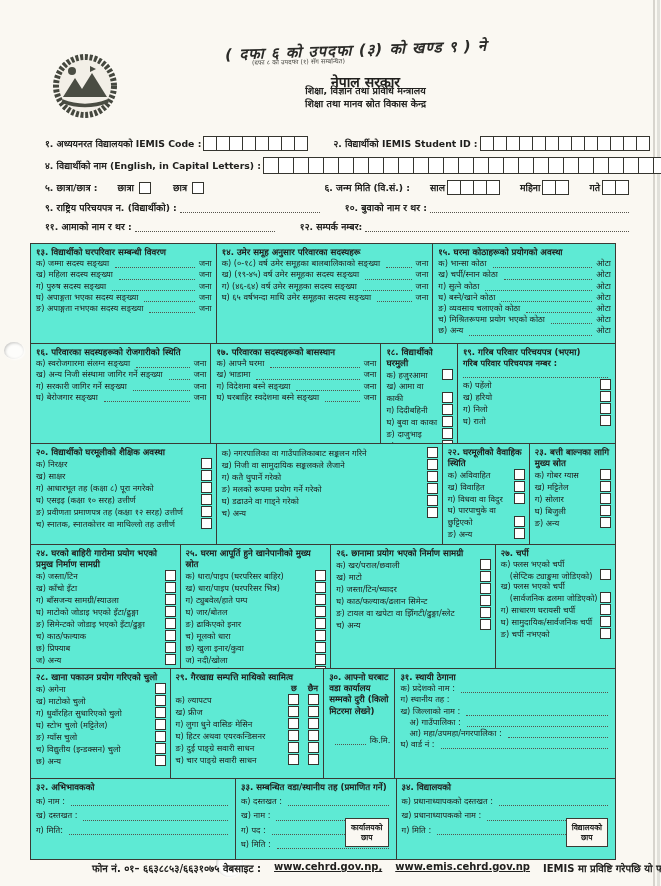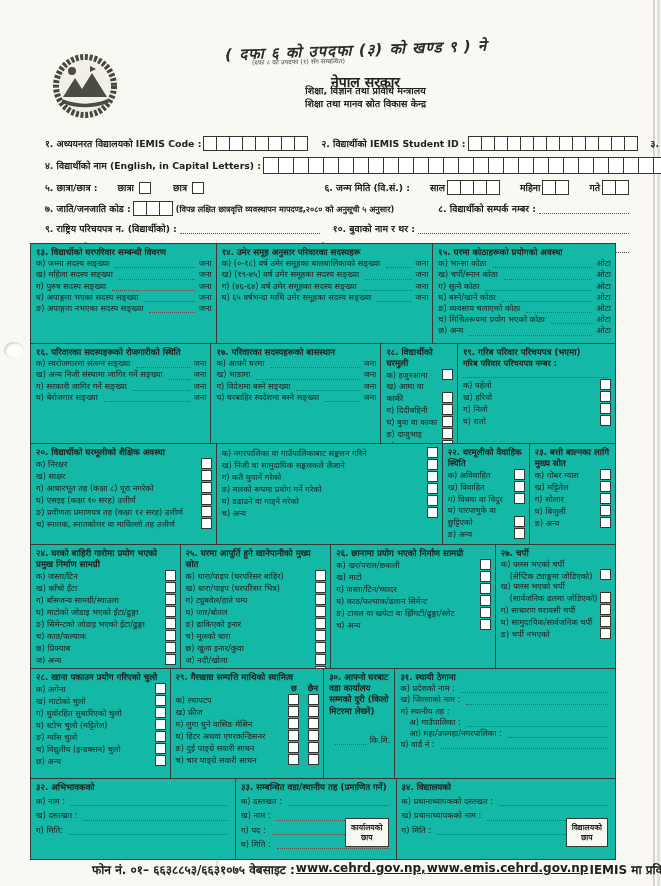--- a/index.html
+++ b/index.html
@@ -23,32 +23,32 @@
   .gov{top:72px;font-size:14px;font-weight:bold;}
   .ministry{top:84px;font-size:9.5px;font-weight:bold;}
   .dept{top:97px;font-size:9.5px;font-weight:bold;}
   .form-title{top:111px;left:70px;right:30px;font-size:10.5px;font-weight:bold;}
 
   
   .fields{position:absolute;left:28px;right:32px;top:136px;}
   .frow{display:flex;align-items:center;margin-bottom:6px;font-size:9.3px;font-weight:bold;gap:3px;}
   .flabel{white-space:nowrap;margin-left:17px;}
   .fnote{font-size:8px;white-space:nowrap;}
-  .ml{margin-left:10px;}
+  .ml{margin-left:22px;}
   .mla{margin-left:auto;}
   .boxgroup{display:inline-flex;}
   .wbox{width:12px;height:13px;border:1px solid #35352f;margin-left:-1px;background:#fff;display:inline-block;}
   .big .wbox{width:14px;height:15px;}
   .dotline{border-bottom:1.5px dotted #55534c;height:9px;display:inline-block;}
   .grow1{flex:1;}
   .w30{width:30px;} .w90{width:90px;} .w140{width:140px;}
   .gbox{width:10px;height:10px;border:1px solid #35352f;background:#fff;display:inline-block;margin:0 2px;}
 
   
-  .grid{position:absolute;left:30px;top:243px;width:584px;border:1.4px solid #3a3a34;background:#14b8a6;}
+  .grid{position:absolute;left:30px;top:243px;width:584px;border:1.4px solid #3a3a34;background:#5eead4;}
   .trow{display:flex;}
   .sec{border-right:1px solid #3a3a34;border-bottom:1px solid #3a3a34;box-sizing:border-box;
        padding:3px 4px 2px 5px;overflow:hidden;position:relative;}
   .trow .sec:last-child{border-right:none;}
   .trow:last-child .sec{border-bottom:none;}
   .sec-title{font-weight:bold;font-size:8.6px;line-height:11.2px;}
   .sec-note{font-size:8.2px;line-height:11.2px;font-weight:bold;}
   .item{display:flex;align-items:flex-end;font-size:8.2px;line-height:11.2px;}
   .r4 .item{line-height:10.6px;} .r4 .sec-title{line-height:10.8px;}
   .r6 .item{margin-top:3px;}
@@ -59,22 +59,22 @@
   .item.km{margin-top:18px;}
   .cbox{width:9px;height:9px;border:1px solid #35352f;background:#fff;flex:none;margin-left:auto;margin-bottom:1px;}
   .box2{margin-left:auto;display:flex;gap:9px;flex:none;}
   .box2 .cbox{margin-left:0;}
   .col-head{display:flex;justify-content:flex-end;gap:11px;font-size:8.2px;font-weight:bold;padding-right:1px;line-height:11px;}
   .item.fullline .dots{margin-left:0;}
   .stamp{position:absolute;right:7px;bottom:12px;border:1px solid #3a3a34;background:#faf8f2;
          padding:4px 5px;font-size:7.6px;font-weight:bold;text-align:center;white-space:pre-line;line-height:9.5px;}
 
   
-  .footer{position:absolute;left:92px;right:10px;top:861px;font-size:12px;font-weight:bold;
-          display:flex;gap:1px;white-space:nowrap;}
+  .footer{position:absolute;left:92px;right:10px;top:861px;font-size:10px;font-weight:bold;
+          display:flex;gap:13px;white-space:nowrap;}
   .footer .url{text-decoration:underline;}
 </style>
 </head>
 <body>
 
 <div class="page">
   <div class="hole hole1"></div>
   <div class="hole hole2"></div>
   <div class="hole hole3"></div>
   <div class="page-edge"></div>
@@ -176,31 +176,20 @@
           <span class="wbox"></span>
           <span class="wbox"></span>
         </span>
       <span class="flabel">गते</span>
       <span class="boxgroup">
           <span class="wbox"></span>
           <span class="wbox"></span>
         </span>
     </div>
     <div class="frow">
-      <span class="flabel">७. जाति/जनजाति कोड :</span>
-      <span class="boxgroup">
-          <span class="wbox"></span>
-          <span class="wbox"></span>
-          <span class="wbox"></span>
-        </span>
-      <span class="fnote">(विपन्न लक्षित छात्रवृत्ति व्यवस्थापन मापदण्ड,२०८० को अनुसूची ५ अनुसार)</span>
-      <span class="flabel mla">८. विद्यार्थीको सम्पर्क नम्बर :</span>
-      <span class="dotline w90"></span>
-    </div>
-    <div class="frow">
       <span class="flabel">९. राष्ट्रिय परिचयपत्र न. (विद्यार्थीको) :</span>
       <span class="dotline w140"></span>
       <span class="flabel ml">१०. बुवाको नाम र थर :</span>
       <span class="dotline grow1"></span>
     </div>
     <div class="frow">
       <span class="flabel">११. आमाको नाम र थर :</span>
       <span class="dotline w140"></span>
       <span class="flabel ml">१२. सम्पर्क नम्बर:</span>
       <span class="dotline grow1"></span>
@@ -717,26 +706,26 @@
             <span class="dots"></span>
             <span class="unit">कि.मि.</span>
           </div>
         </div>
       <div class="sec" style="width:37.6%">
           <div class="sec-title">३१. स्थायी ठेगाना</div>
           <div class="item dots">
             <span class="lbl">क) प्रदेशको नाम :</span>
             <span class="dots"></span>
           </div>
-          <div class="item dots">
-            <span class="lbl">ख) जिल्लाको नाम :</span>
-            <span class="dots"></span>
-          </div>
           <div class="item text">
             <span class="lbl">ग) स्थानीय तह :</span>
+          </div>
+          <div class="item dots">
+            <span class="lbl">ख) जिल्लाको नाम :</span>
+            <span class="dots"></span>
           </div>
           <div class="item dots ind">
             <span class="lbl">अ) गाउँपालिका :</span>
             <span class="dots"></span>
           </div>
           <div class="item dots ind">
             <span class="lbl">आ) महा/उपमहा/नगरपालिका :</span>
             <span class="dots"></span>
           </div>
           <div class="item dots">

